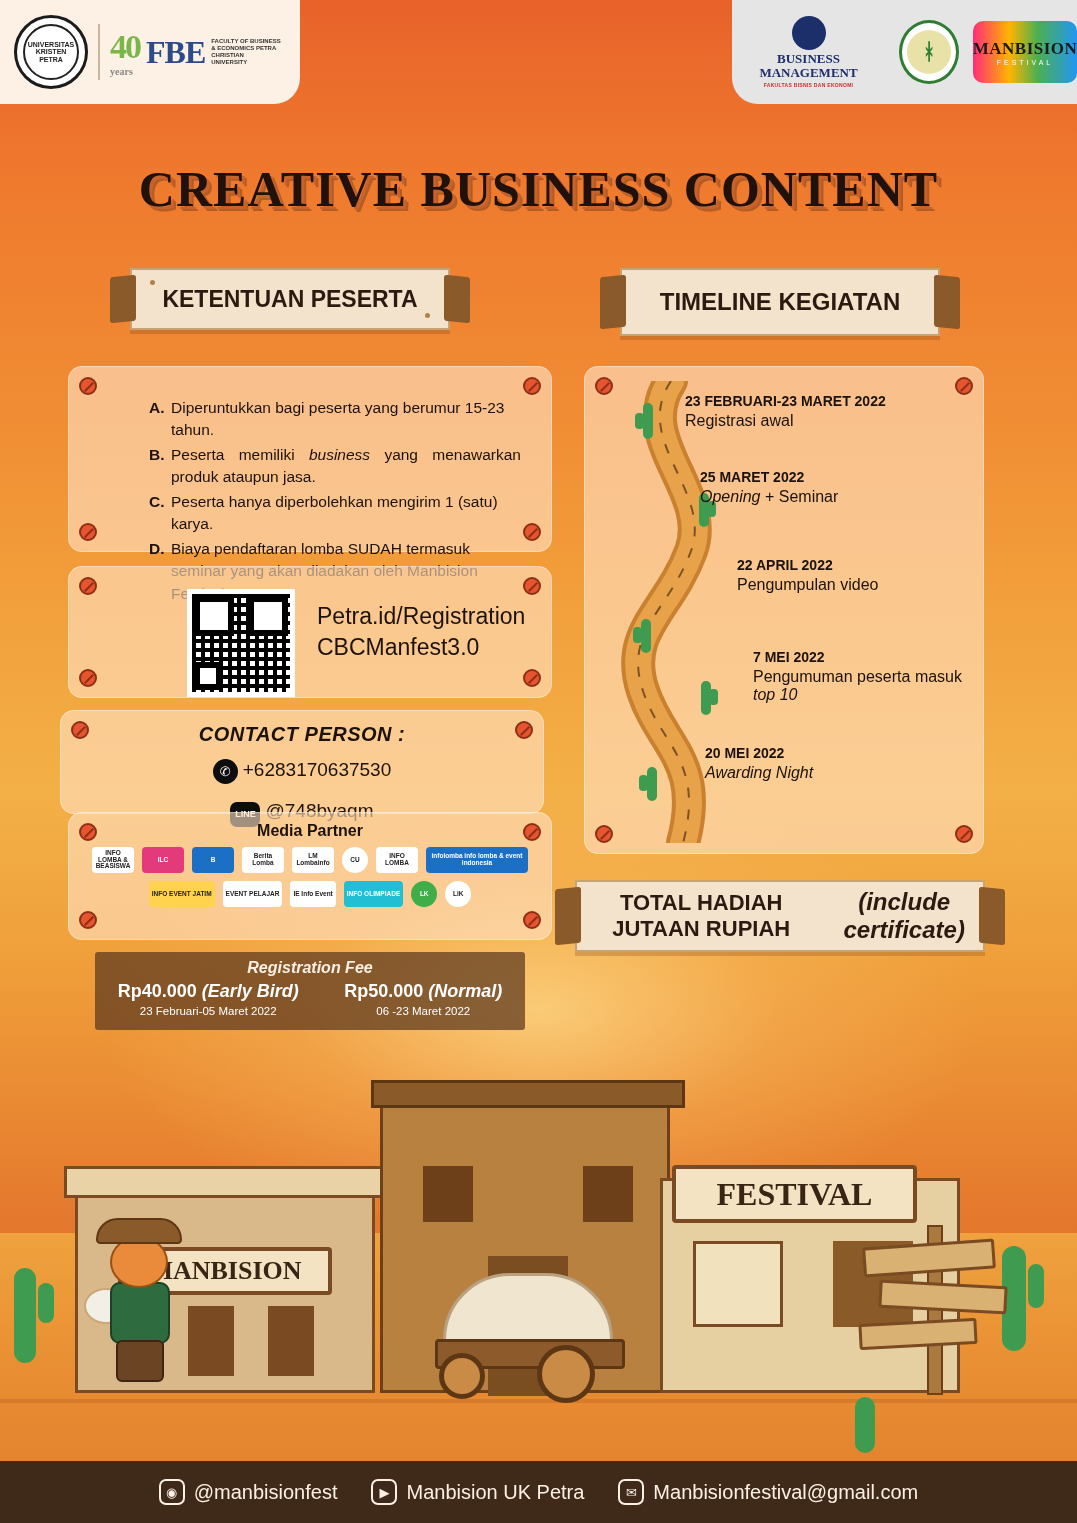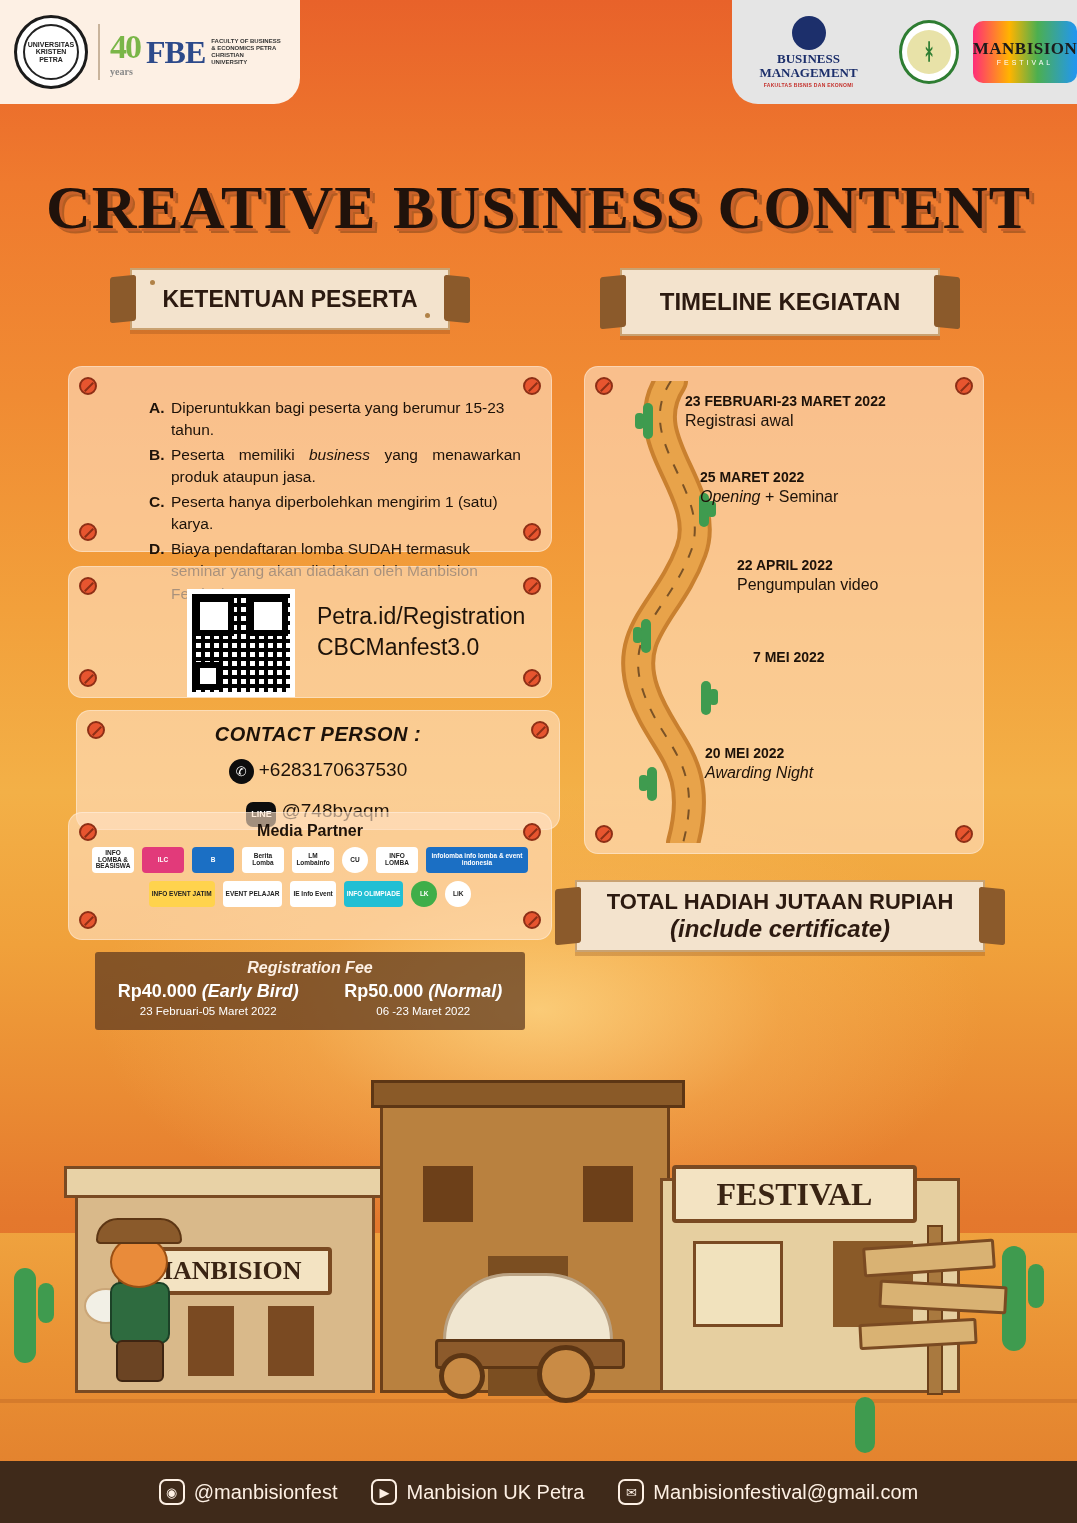--- a/index.html
+++ b/index.html
@@ -46,24 +46,23 @@
   .hima-inner { width: 44px; height:44px; background: #e8e2a8; border-radius:50%; display:flex; align-items:center; justify-content:center; color:#2e7d32; font-size:22px; font-weight:bold; }
   .manbision-logo { width: 104px; height: 62px; border-radius: 10px; background: linear-gradient(90deg,#ff2d78 0%, #ffb400 35%, #4caf50 62%, #2196f3 100%); display:flex; align-items:center; justify-content:center; flex-direction:column; }
   .manbision-logo .ml1 { font-family:"Liberation Serif", serif; color:#1b1b1b; font-weight:bold; font-size:17px; letter-spacing:.5px; }
   .manbision-logo .ml2 { color:#fff; font-size:7px; letter-spacing:3px; }
 
   
   .poster-title {
     position: absolute; top: 160px; left: 0; width: 100%;
     text-align: center;
     font-family: "Liberation Serif", serif;
-    font-size: 62px; font-weight: bold; letter-spacing: 1px;
+    font-size: 50px; font-weight: bold; letter-spacing: 1px;
     color: #20120b;
     text-shadow: 3px 3px 0 #c8622a, 5px 5px 0 rgba(0,0,0,0.25);
-    margin-top: 12px;
   }
 
   
   .banner {
     position: absolute;
     background: #f3e3cd;
     border: 2px solid #c9a271;
     box-shadow: 0 4px 0 rgba(120,60,20,.25);
     display:flex; align-items:center; justify-content:center; text-align:center;
     color:#2c1a10; font-weight:bold;
@@ -71,21 +70,21 @@
   .banner::before, .banner::after {
     content:""; position:absolute; top:6px; bottom:6px; width:26px;
     background:#8b5a2b; border-radius:3px;
   }
   .banner::before { left:-22px; transform: skewY(-6deg); }
   .banner::after  { right:-22px; transform: skewY(6deg); }
   .banner .dot { position:absolute; width:5px; height:5px; background:#b08247; border-radius:50%; }
 
   #banner-syarat { left: 130px; top: 268px; width: 320px; height: 62px; font-size: 23px; line-height:1.25; }
   #banner-timeline { left: 620px; top: 268px; width: 320px; height: 68px; font-size: 24px; }
-  #banner-hadiah { left: 575px; top: 880px; width: 410px; height: 72px; flex-direction:column; }
+  #banner-hadiah { left: 575px; top: 880px; width: 410px; height: 72px; flex-direction:row; }
   #banner-hadiah .h1 { font-size: 22px; }
   #banner-hadiah .h2 { font-size: 24px; font-style: italic; }
 
   
   .card {
     position: absolute;
     background: rgba(255, 225, 195, 0.62);
     border-radius: 14px;
     border: 1px solid rgba(255,255,255,0.35);
   }
@@ -106,21 +105,21 @@
   .qr-box { position:absolute; left: 118px; top: 22px; width: 108px; height: 108px; background:#fff; padding:5px; }
   .qr-img { width:100%; height:100%; background-image:
       linear-gradient(90deg, #000 50%, transparent 50%), linear-gradient(#000 50%, transparent 50%);
     background-size: 9px 9px, 9px 9px; background-color:#fff; position:relative; }
   .qr-img::before, .qr-img::after, .qr-eye3 { content:""; position:absolute; width:28px; height:28px; background:#fff; border:6px solid #000; }
   .qr-img::before { left:2px; top:2px; }
   .qr-img::after { right:2px; top:2px; }
   .qr-eye3 { left:2px; bottom:2px; }
   .qr-link { position:absolute; left: 248px; top: 34px; font-size: 23px; color:#1d1209; line-height:1.35; }
 
-  #card-contact { left: 76px; top: 710px; width: 484px; height: 120px; }
+  #card-contact { left: 60px; top: 710px; width: 484px; height: 104px; }
   .contact-title { position:absolute; width:100%; top:12px; text-align:center; font-size:20px; font-weight:bold; font-style:italic; color:#1d1209; letter-spacing:.5px; }
   .contact-row { position:absolute; width:100%; top:48px; display:flex; align-items:center; justify-content:center; gap: 16px; font-size:19px; color:#1d1209;flex-direction:column; }
   .ico-circle { width:25px; height:25px; border-radius:50%; background:#0d0d0d; color:#fff; display:inline-flex; align-items:center; justify-content:center; font-size:13px; margin-right:5px; }
   .ico-line { width:30px; height:25px; border-radius:7px; background:#0d0d0d; color:#fff; display:inline-flex; align-items:center; justify-content:center; font-size:9px; font-weight:bold; margin-right:5px; }
 
   #card-media { left: 68px; top: 812px; width: 484px; height: 128px; }
   .media-title { position:absolute; width:100%; top:9px; text-align:center; font-size:16px; font-weight:bold; color:#1d1209; }
   .media-rows { position:absolute; left: 32px; right: 32px; top: 34px; }
   .media-row { display:flex; align-items:center; justify-content:center; gap: 8px; margin-bottom: 8px; }
   .mlogo { height: 26px; min-width: 42px; background:#fff; border-radius:4px; display:flex; align-items:center; justify-content:center; font-size:6.5px; font-weight:bold; color:#222; text-align:center; padding:2px 3px; line-height:1.05; overflow:hidden; }
@@ -365,20 +364,21 @@
   <div class="tl-item" id="tl-2">
     <div class="tl-date">25 MARET 2022</div>
     <div class="tl-desc"><em>Opening</em><span> + Seminar</span></div>
   </div>
   <div class="tl-item" id="tl-3">
     <div class="tl-date">22 APRIL 2022</div>
     <div class="tl-desc">Pengumpulan video</div>
   </div>
   <div class="tl-item" id="tl-4">
     <div class="tl-date">7 MEI 2022</div>
+    <div class="tl-desc"><span>Pengumuman peserta masuk </span><em>top 10</em></div>
   </div>
   <div class="tl-item" id="tl-5">
     <div class="tl-date">20 MEI 2022</div>
     <div class="tl-desc"><em>Awarding Night</em></div>
   </div>
 </div>
 
 <div class="banner" id="banner-hadiah">
   <div class="h1">TOTAL HADIAH JUTAAN RUPIAH</div>
   <div class="h2">(include certificate)</div>

